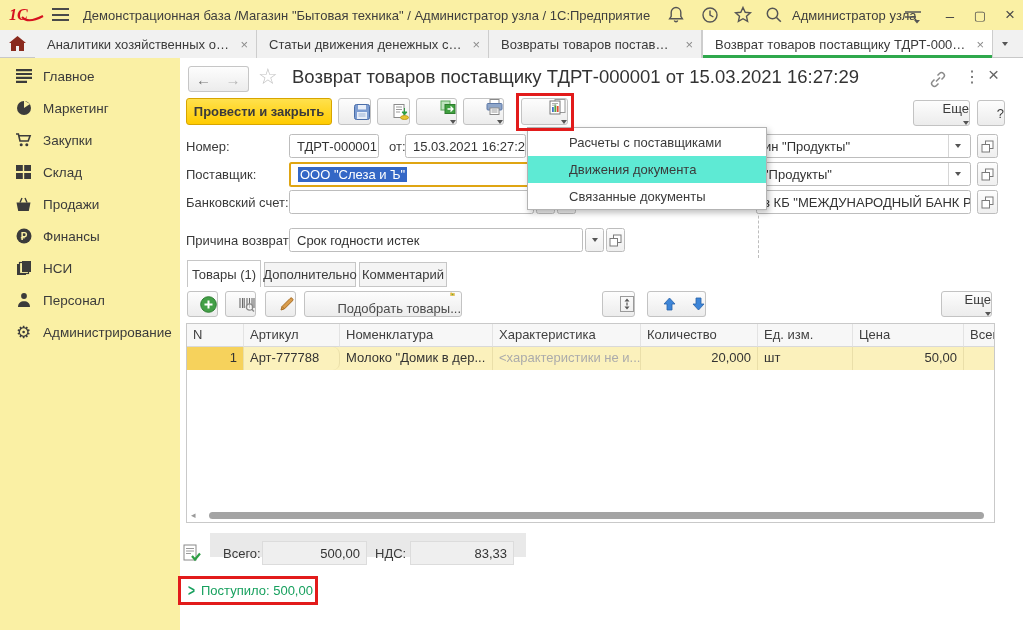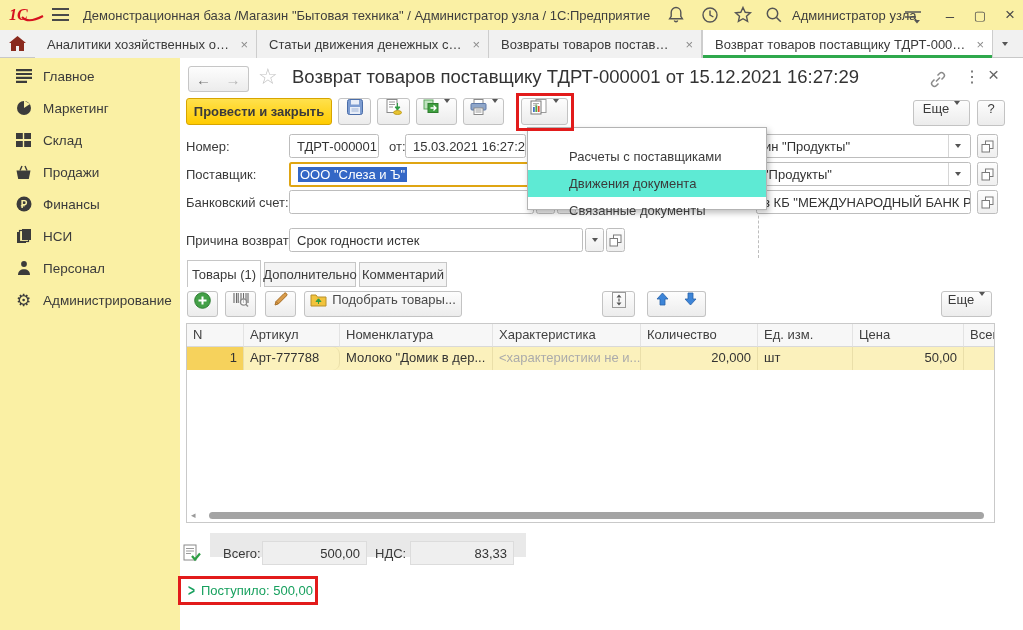--- a/index.html
+++ b/index.html
@@ -28,21 +28,21 @@
   
   .sidebar { left:0; top:58px; width:180px; height:572px; background:#FAF0A4; padding-top:2px; }
   .side-item { height:32px; display:flex; align-items:center; cursor:pointer; }
   .side-item .icn { width:17px; height:17px; margin-left:15px; display:flex; align-items:center; justify-content:center; }
   .side-item .txt { margin-left:11px; font-size:13.5px; color:#3b3b3b; white-space:nowrap; }
 
   
   .main { left:180px; top:58px; width:843px; height:572px; background:#fff; }
   .navbtn { width:31px; height:26px; border:1px solid #C6C6C6; background:linear-gradient(#fdfdfd,#ececec); display:flex; align-items:center; justify-content:center; font-size:15px; cursor:pointer; }
   .doc-title { font-size:18.5px; color:#333; white-space:nowrap; }
-  .btn { border:1px solid #C3C3C3; border-radius:3px; background:linear-gradient(#FDFDFD,#ECECEC); display:flex; align-items:flex-start; justify-content:center; font-size:13px; color:#3b3b3b; cursor:pointer; gap:5px; }
+  .btn { border:1px solid #C3C3C3; border-radius:3px; background:linear-gradient(#FDFDFD,#ECECEC); display:flex; align-items:flex-end; justify-content:center; font-size:13px; color:#3b3b3b; cursor:pointer; gap:5px;flex-direction:column; }
   .btn-yellow { background:linear-gradient(#FFE14D,#FFCB00); border:1px solid #D7A500; border-radius:3px; font-weight:bold; font-size:13px; color:#3a3a3a; display:flex; align-items:center; justify-content:center; cursor:pointer; }
   .caret { width:0; height:0; border-left:3.5px solid transparent; border-right:3.5px solid transparent; border-top:4px solid #555; display:inline-block; }
   .redbox { border:3px solid #E21B1B; z-index:50; pointer-events:none; }
 
   .lbl { font-size:13px; color:#3a3a3a; white-space:nowrap; }
   .fld { border:1px solid #BDBDBD; border-radius:2.5px; background:#fff; font-size:13px; color:#333; display:flex; align-items:center; padding:0 7px; white-space:nowrap; overflow:hidden; }
   .fld-btn { border:1px solid #BDBDBD; border-radius:2.5px; background:linear-gradient(#fdfdfd,#efefef); display:flex; align-items:center; justify-content:center; cursor:pointer; }
   .sel { background:#3467C6; color:#fff; padding:0 2px; }
   .rcaret { margin-left:auto; padding-left:6px; border-left:1px solid #D6D6D6; align-self:stretch; display:flex; align-items:center; padding-right:2px; }
 
@@ -150,20 +150,30 @@
       <span class="icn">
         <svg width="16" height="16" viewBox="0 0 16 16">
             <circle cx="8" cy="8" r="7" fill="#3b3b3b"></circle>
             <path d="M8 8V0.6L14 4z" fill="#FAF0A4"></path>
           </svg>
       </span>
       <span class="txt">Маркетинг</span>
     </div>
     <div class="side-item">
       <span class="icn">
+        <svg width="17" height="16" viewBox="0 0 17 16">
+            <path d="M1 2h2.4l1.6 7h8.2l1.9-5.3H4.4" fill="none" stroke="#3b3b3b" stroke-width="1.6"></path>
+            <circle cx="6.2" cy="12.8" r="1.5" fill="#3b3b3b"></circle>
+            <circle cx="11.8" cy="12.8" r="1.5" fill="#3b3b3b"></circle>
+          </svg>
+      </span>
+      <span class="txt">Закупки</span>
+    </div>
+    <div class="side-item">
+      <span class="icn">
         <svg width="15" height="14" viewBox="0 0 15 14">
             <path d="M0 0h6.8v6H0zM8.2 0H15v6H8.2zM0 8h6.8v6H0zM8.2 8H15v6H8.2z" fill="#3b3b3b"></path>
           </svg>
       </span>
       <span class="txt">Склад</span>
     </div>
     <div class="side-item">
       <span class="icn">
         <svg width="17" height="15" viewBox="0 0 17 15">
             <path d="M5 5.5L7 1M12 5.5L10 1" stroke="#3b3b3b" stroke-width="1.4" fill="none"></path>
@@ -209,21 +219,21 @@
 
   <div class="abs main">
 
     <div class="abs navbtn" style="left:8px;top:8px;border-radius:3px 0 0 3px;">
         <span style="color:#777;">←</span>
       </div>
     <div class="abs navbtn" style="left:38px;top:8px;border-left:none;border-radius:0 3px 3px 0;">
         <span style="color:#b5b5b5;">→</span>
       </div>
     <div class="abs" style="left:78px;top:6px;font-size:22px;color:#c2c2c2;cursor:pointer;">☆</div>
-    <div class="abs doc-title" style="left:112px;top:8px;">Возврат товаров поставщику ТДРТ-000001 от 15.12.2021 16:27:29</div>
+    <div class="abs doc-title" style="left:112px;top:8px;">Возврат товаров поставщику ТДРТ-000001 от 15.03.2021 16:27:29</div>
     <svg class="abs" style="left:749px;top:13px;cursor:pointer;" width="18" height="17" viewBox="0 0 18 17">
       <path d="M7 10.5L11 6.5M5.5 8.5l-2 2a2.8 2.8 0 0 0 4 4l2-2M12.5 8.5l2-2a2.8 2.8 0 0 0-4-4l-2 2" fill="none" stroke="#8a8a8a" stroke-width="1.5"></path>
     </svg>
     <div class="abs" style="left:784px;top:9px;font-size:16px;color:#666;cursor:pointer;">⋮</div>
     <div class="abs" style="left:808px;top:6px;font-size:19px;color:#666;cursor:pointer;">×</div>
 
     <div class="abs btn-yellow" style="left:6px;top:40px;width:146px;height:27px;">Провести и закрыть</div>
     <div class="abs btn" style="left:158px;top:40px;width:33px;height:27px;">
       <svg width="16" height="16" viewBox="0 0 16 16">
         <rect x="0.5" y="0.5" width="15" height="15" rx="2" fill="#7C9CD1" stroke="#4A6DA8"></rect>
@@ -339,21 +349,21 @@
       <span>з КБ "МЕЖДУНАРОДНЫЙ БАНК РА</span>
 
     </div>
     <div class="abs fld-btn" style="left:797px;top:132px;width:21px;height:24px;">
       <svg width="13" height="13" viewBox="0 0 13 13">
           <rect x="4.5" y="1" width="7.5" height="7.5" fill="#fff" stroke="#7a7a7a"></rect>
           <rect x="1" y="4.5" width="7.5" height="7.5" fill="#fff" stroke="#7a7a7a"></rect>
         </svg>
     </div>
 
-    <div class="abs menu" style="left:347px;top:69px;width:240px;height:83px;padding-top:15px;">
+    <div class="abs menu" style="left:347px;top:69px;width:240px;height:83px;padding-top:1px;">
       <div class="menu-item">Расчеты с поставщиками</div>
       <div class="menu-item hl">Движения документа</div>
       <div class="menu-item">Связанные документы</div>
     </div>
 
     <div class="abs ptab on" style="left:7px;top:202px;width:74px;height:27px;">Товары (1)</div>
     <div class="abs ptab off" style="left:84px;top:204px;width:92px;height:25px;">Дополнительно</div>
     <div class="abs ptab off" style="left:179px;top:204px;width:88px;height:25px;">Комментарий</div>
 
     <div class="abs btn" style="left:7px;top:233px;width:31px;height:26px;">

